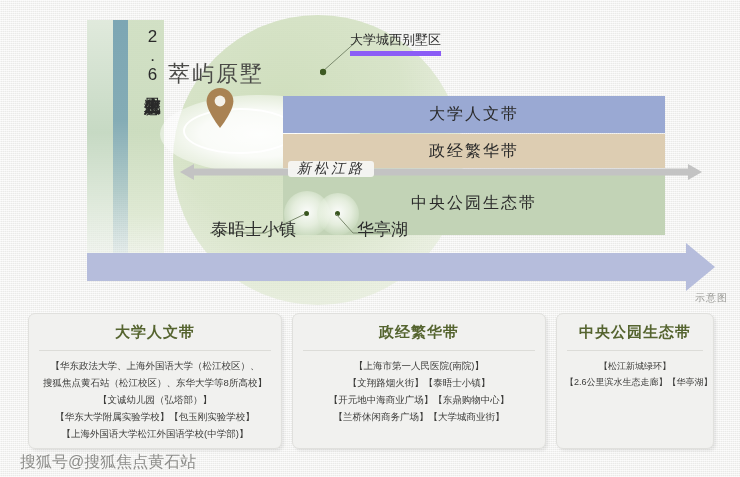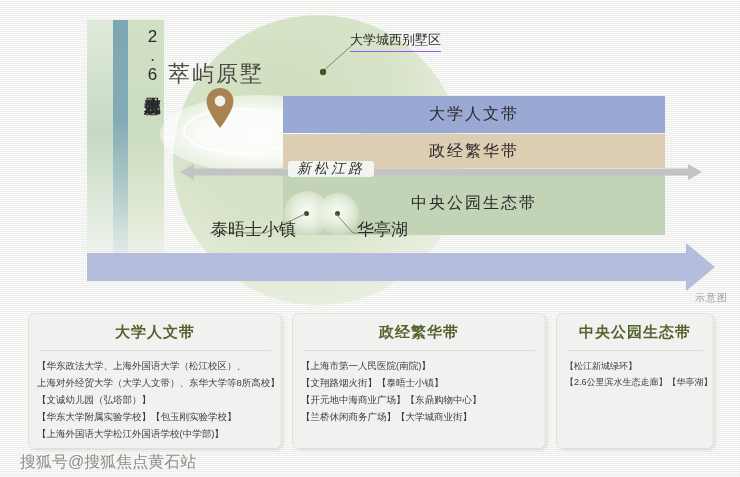--- a/index.html
+++ b/index.html
@@ -73,21 +73,21 @@
 
   
   .lcircle{position:absolute;border-radius:50%;
     background:radial-gradient(circle at 50% 45%, rgba(255,255,255,0.92) 0%, rgba(240,246,234,0.75) 42%, rgba(214,230,204,0.35) 72%, rgba(214,230,204,0) 100%);}
   .lc1{left:284px;top:191px;width:46px;height:46px;}
   .lc2{left:317px;top:193px;width:42px;height:42px;}
   .ldot{position:absolute;width:5px;height:5px;border-radius:50%;background:#39561f;}
 
   .callout{position:absolute;font-size:17px;color:#2b2b2b;white-space:nowrap;}
   .callout.big{font-size:13px;}
-  .callout u{text-decoration:none;border-bottom:1px solid #8b5cf6;padding-bottom:2px;display:inline-block;}
+  .callout u{text-decoration:none;border-bottom:5px solid #8b5cf6;padding-bottom:2px;display:inline-block;}
 
   
   .g60{position:absolute;left:87px;top:253px;width:601px;height:28px;background:#b6bddc;}
   .g60-head{position:absolute;left:686px;top:243px;width:0;height:0;
     border-top:24px solid transparent;border-bottom:24px solid transparent;border-left:29px solid #b6bddc;}
   .g60-label{position:absolute;left:296px;top:258px;font-size:17px;color:#3a3a3a;letter-spacing:3px;white-space:nowrap;}
   .sketch-note{position:absolute;right:12px;top:291px;font-size:10px;color:#9a9a96;letter-spacing:1px;}
 
   
   #cards{position:absolute;left:0;top:313px;width:740px;height:145px;}
@@ -96,21 +96,21 @@
     background:#f1f1ef;
     border:1px solid #e0e0dd;border-radius:7px;
     box-shadow:2px 2px 3px rgba(0,0,0,0.07);
     overflow:hidden;
   }
   .card-title{
     text-align:center;font-size:15px;font-weight:bold;color:#55642f;
     padding:9px 0 8px 0;letter-spacing:1px;
   }
   .card-rule{height:1px;background:#dcdcd8;margin:0 10px 7px 10px;}
-  .card-body{padding:0 8px 9px 8px;}
+  .card-body{padding:0 8px 9px 8px;text-align:center;}
   .card-line{font-size:9.5px;color:#3c3c3a;line-height:1.78;white-space:nowrap;}
   .card-1{left:28px;width:252px;height:134px;}
   .card-2{left:292px;width:252px;height:134px;}
   .card-3{left:556px;width:156px;height:134px;}
   .card-3 .card-line{font-size:9px;}
 
   
   .watermark{
     position:absolute;left:20px;bottom:4px;font-size:16px;color:#7b7b78;
     letter-spacing:0px;opacity:0.85;white-space:nowrap;
@@ -183,21 +183,21 @@
   <div class="sketch-note">示意图</div>
 </div>
 
 <div id="cards">
 
   <div class="card card-1">
     <div class="card-title">大学人文带</div>
     <div class="card-rule"></div>
     <div class="card-body">
       <div class="card-line">【华东政法大学、上海外国语大学（松江校区）、</div>
-      <div class="card-line">上海对外经贸大学（大学人文带）、东华大学等8所高校】</div>
+      <div class="card-line">搜狐焦点黄石站（松江校区）、东华大学等8所高校】</div>
       <div class="card-line">【文诚幼儿园（弘塔部）】</div>
       <div class="card-line">【华东大学附属实验学校】【包玉刚实验学校】</div>
       <div class="card-line">【上海外国语大学松江外国语学校(中学部)】</div>
     </div>
   </div>
 
   <div class="card card-2">
     <div class="card-title">政经繁华带</div>
     <div class="card-rule"></div>
     <div class="card-body">

